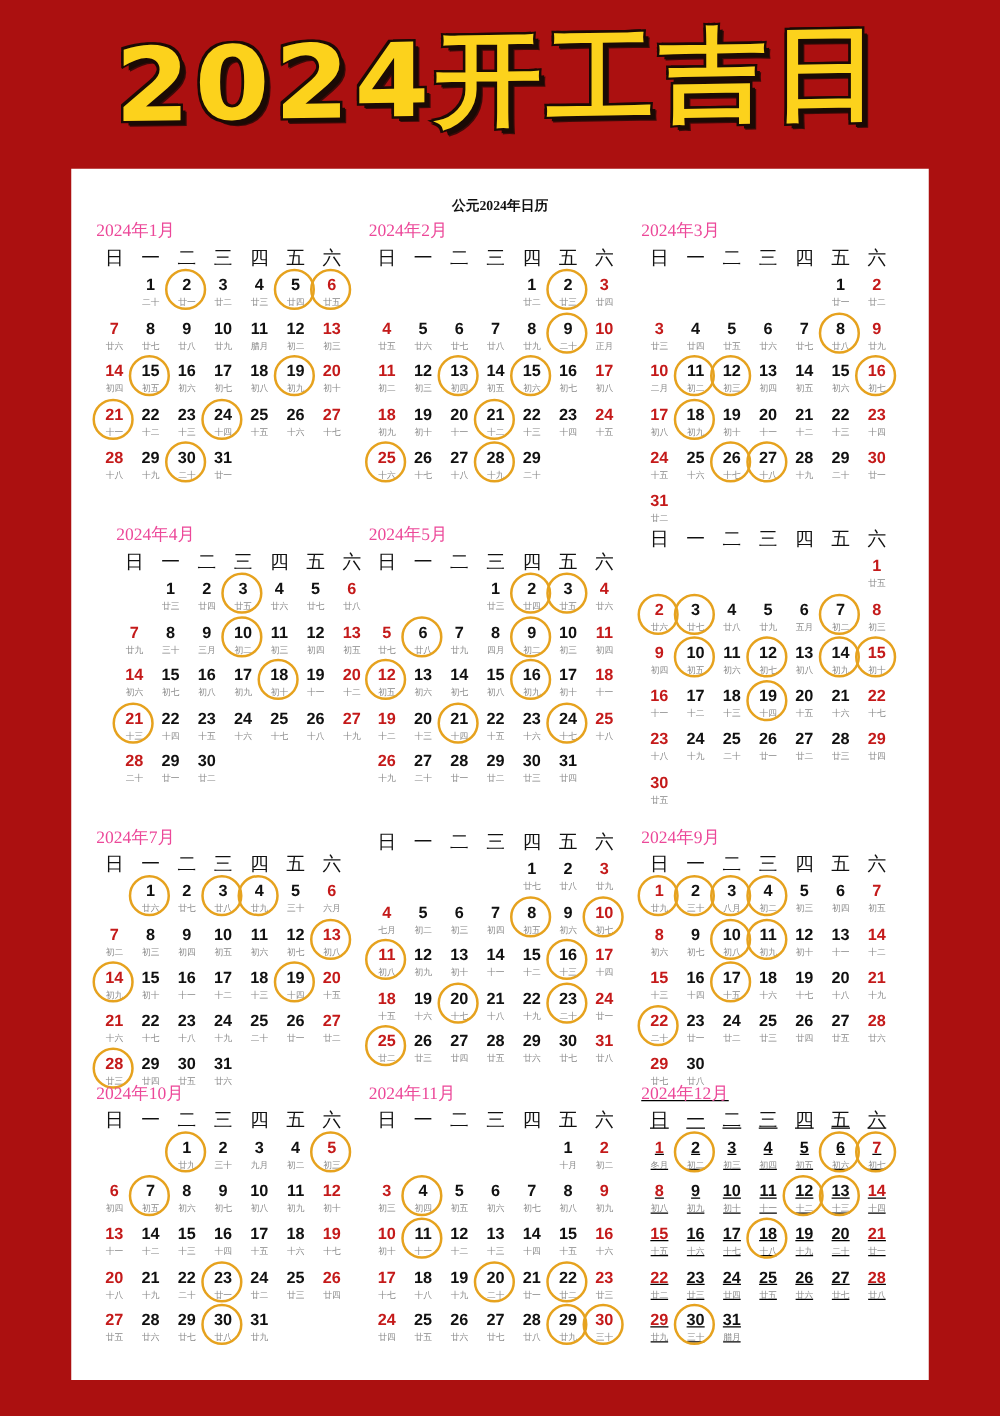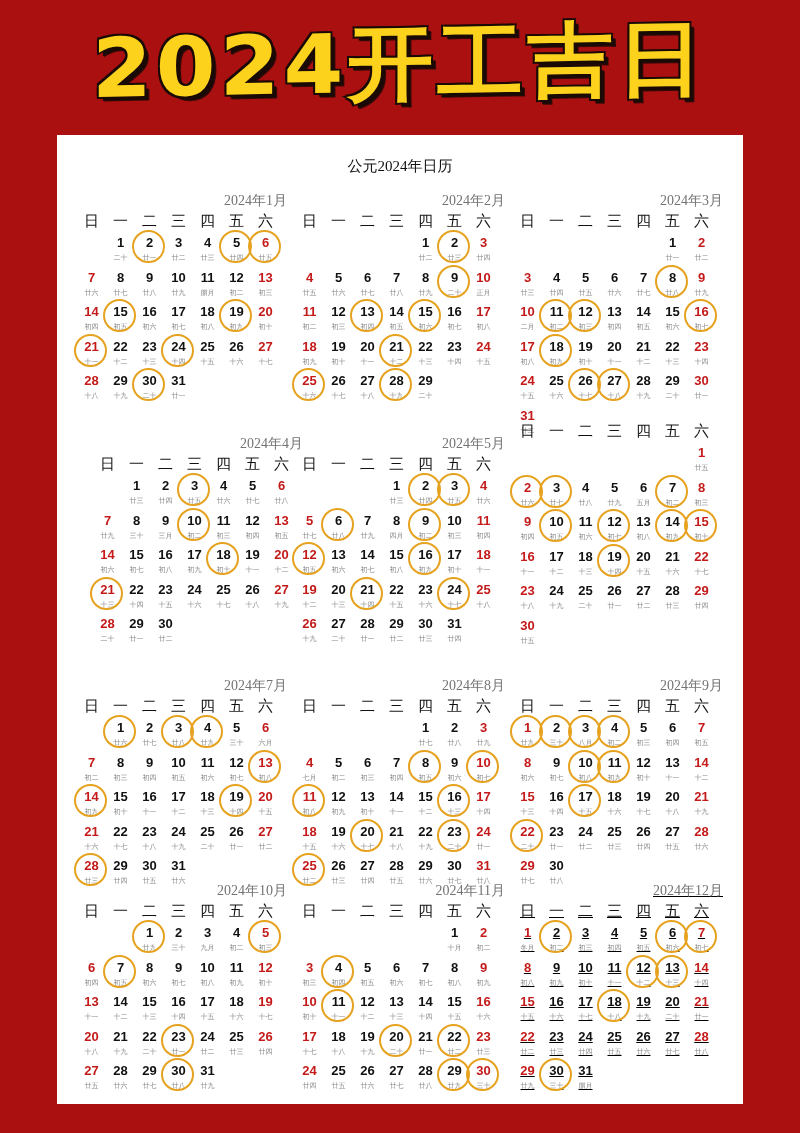--- a/index.html
+++ b/index.html
@@ -3,24 +3,24 @@
 <meta charset="utf-8">
 <style>
   html,body{margin:0;padding:0;}
   body{width:800px;height:1133px;background:#ab1010;position:relative;overflow:hidden;font-family:"Liberation Sans","DejaVu Sans",sans-serif;}
   .banner{position:absolute;left:0;top:0;width:800px;height:135px;display:flex;align-items:center;justify-content:center;}
   .banner-title{font-family:"DejaVu Sans",sans-serif;font-weight:900;font-size:86px;letter-spacing:4px;color:#fcd21c;
     -webkit-text-stroke:3px #1a0a05;paint-order:stroke fill;
     text-shadow:4px 4px 0 #1a0a05,-2px -2px 0 #1a0a05,2px -2px 0 #1a0a05,-2px 2px 0 #1a0a05,5px 5px 0 #3a0a08;
     transform:skewY(-1deg) scaleY(0.95);margin-top:-6px;}
   .panel{position:absolute;left:57px;top:135px;width:686px;height:969px;background:#fff;}
-  .panel-title{position:absolute;top:22px;left:0;width:100%;text-align:center;font-family:"Liberation Serif","DejaVu Serif",serif;font-size:15px;color:#111;}
+  .panel-title{position:absolute;top:22px;left:0;width:100%;text-align:center;font-family:"Liberation Serif","DejaVu Serif",serif;font-size:11px;color:#111;font-weight:bold;}
   .grid{position:absolute;left:20px;top:42px;width:660px;}
   .month{position:absolute;width:210px;}
-  .month-title{text-align:right;font-family:"Liberation Serif","DejaVu Serif",serif;font-size:14px;color:#737373;height:18px;line-height:18px;margin-top:15px;}
+  .month-title{text-align:left;font-family:"Liberation Serif","DejaVu Serif",serif;font-size:14px;color:#ec4899;height:18px;line-height:18px;}
   .weekdays{display:flex;height:22px;align-items:center;}
   .wd{width:29px;text-align:center;font-family:"DejaVu Sans",sans-serif;font-size:15px;color:#111;font-weight:500;}
   .days{display:flex;flex-wrap:wrap;width:203px;}
   .cell{width:29px;height:34.5px;position:relative;text-align:center;}
   .num{display:block;font-weight:bold;font-size:13px;line-height:15px;padding-top:3px;color:#111;}
   .cell.red .num{color:#c41a1a;}
   .lunar{display:block;font-size:7px;color:#888;line-height:12px;margin-top:2px;}
   .cell.circ::after{content:"";position:absolute;left:-3px;top:-2px;width:33px;height:33px;border:2px solid #e6a21e;border-radius:50%;box-sizing:border-box;}
 </style>
 </head>
@@ -997,21 +997,20 @@
             <span class="num">30</span>
             <span class="lunar">廿五</span>
           </div>
           <div class="cell">
             <span class="num">31</span>
             <span class="lunar">廿六</span>
           </div>
         </div>
       </div>
       <div class="month" style="left: 218px; top: 485px;">
-        <div class="month-title">2024年8月</div>
         <div class="weekdays">
           <span class="wd">日</span>
           <span class="wd">一</span>
           <span class="wd">二</span>
           <span class="wd">三</span>
           <span class="wd">四</span>
           <span class="wd">五</span>
           <span class="wd">六</span>
         </div>
         <div class="days">

